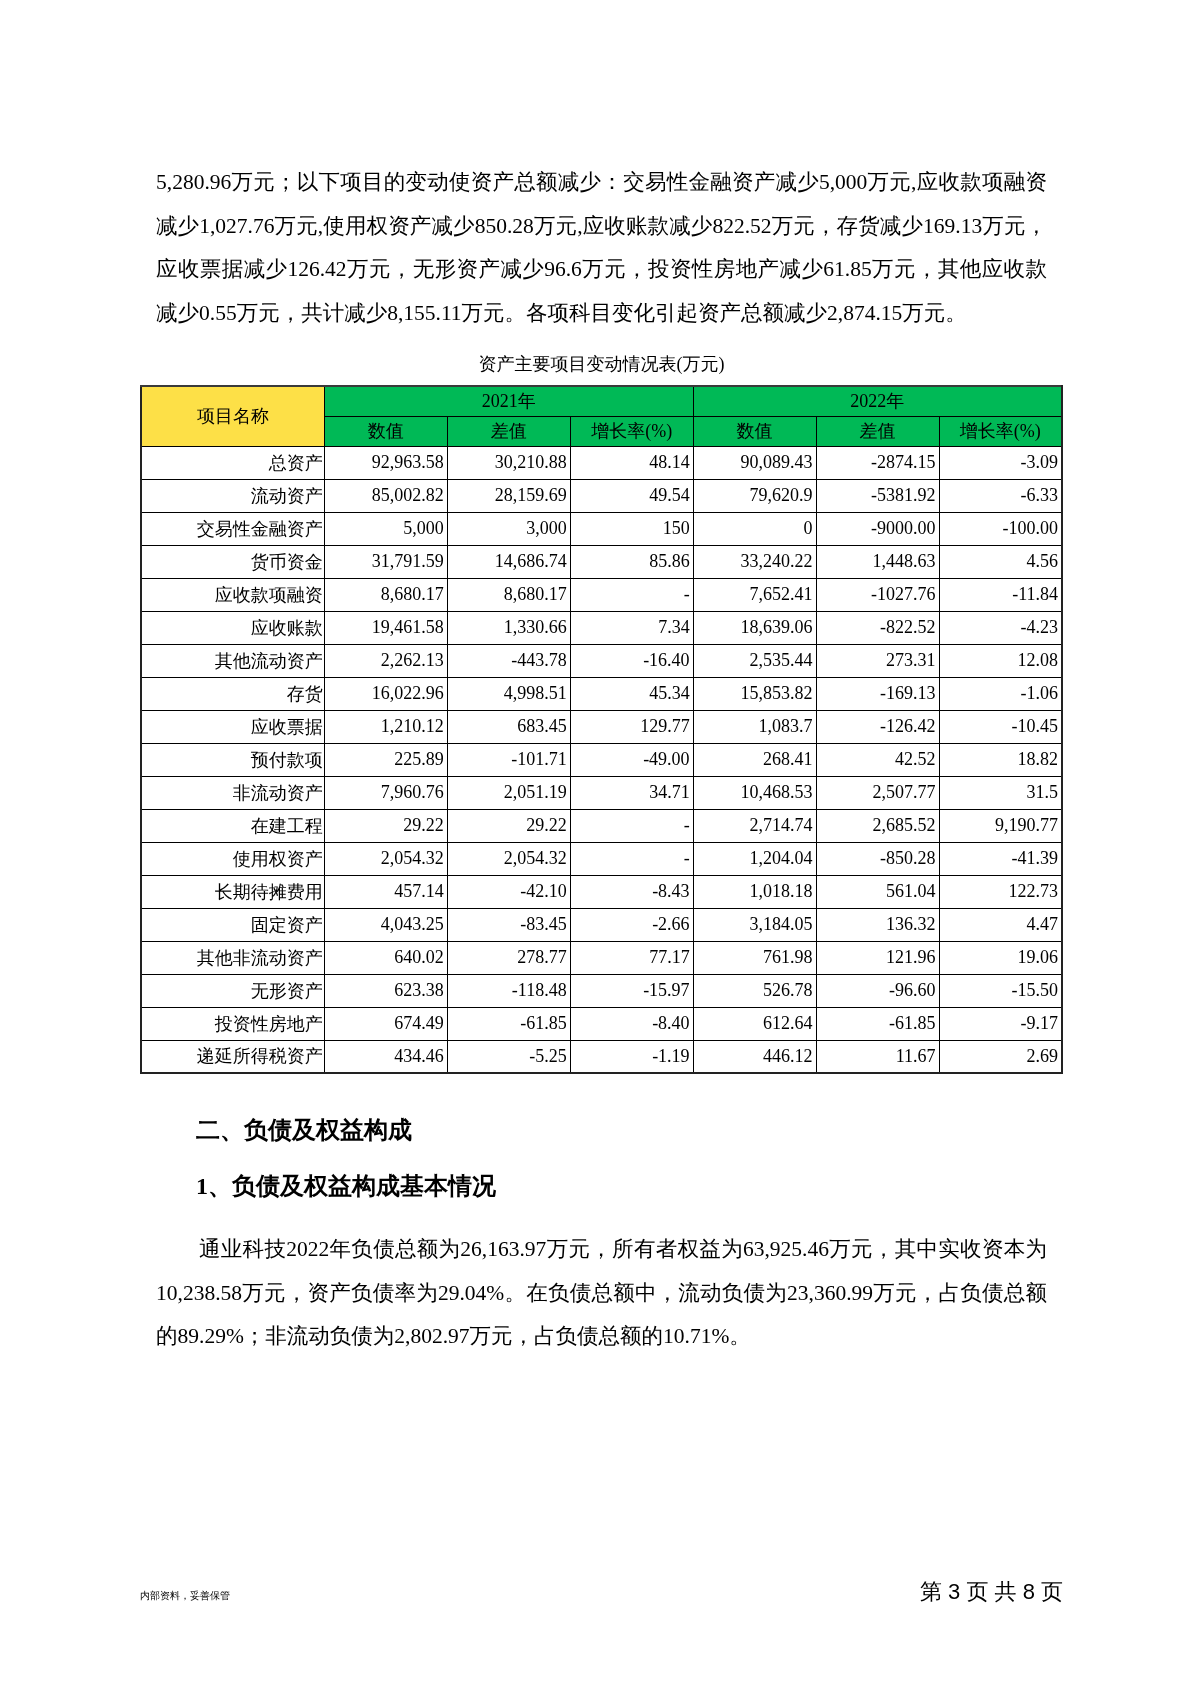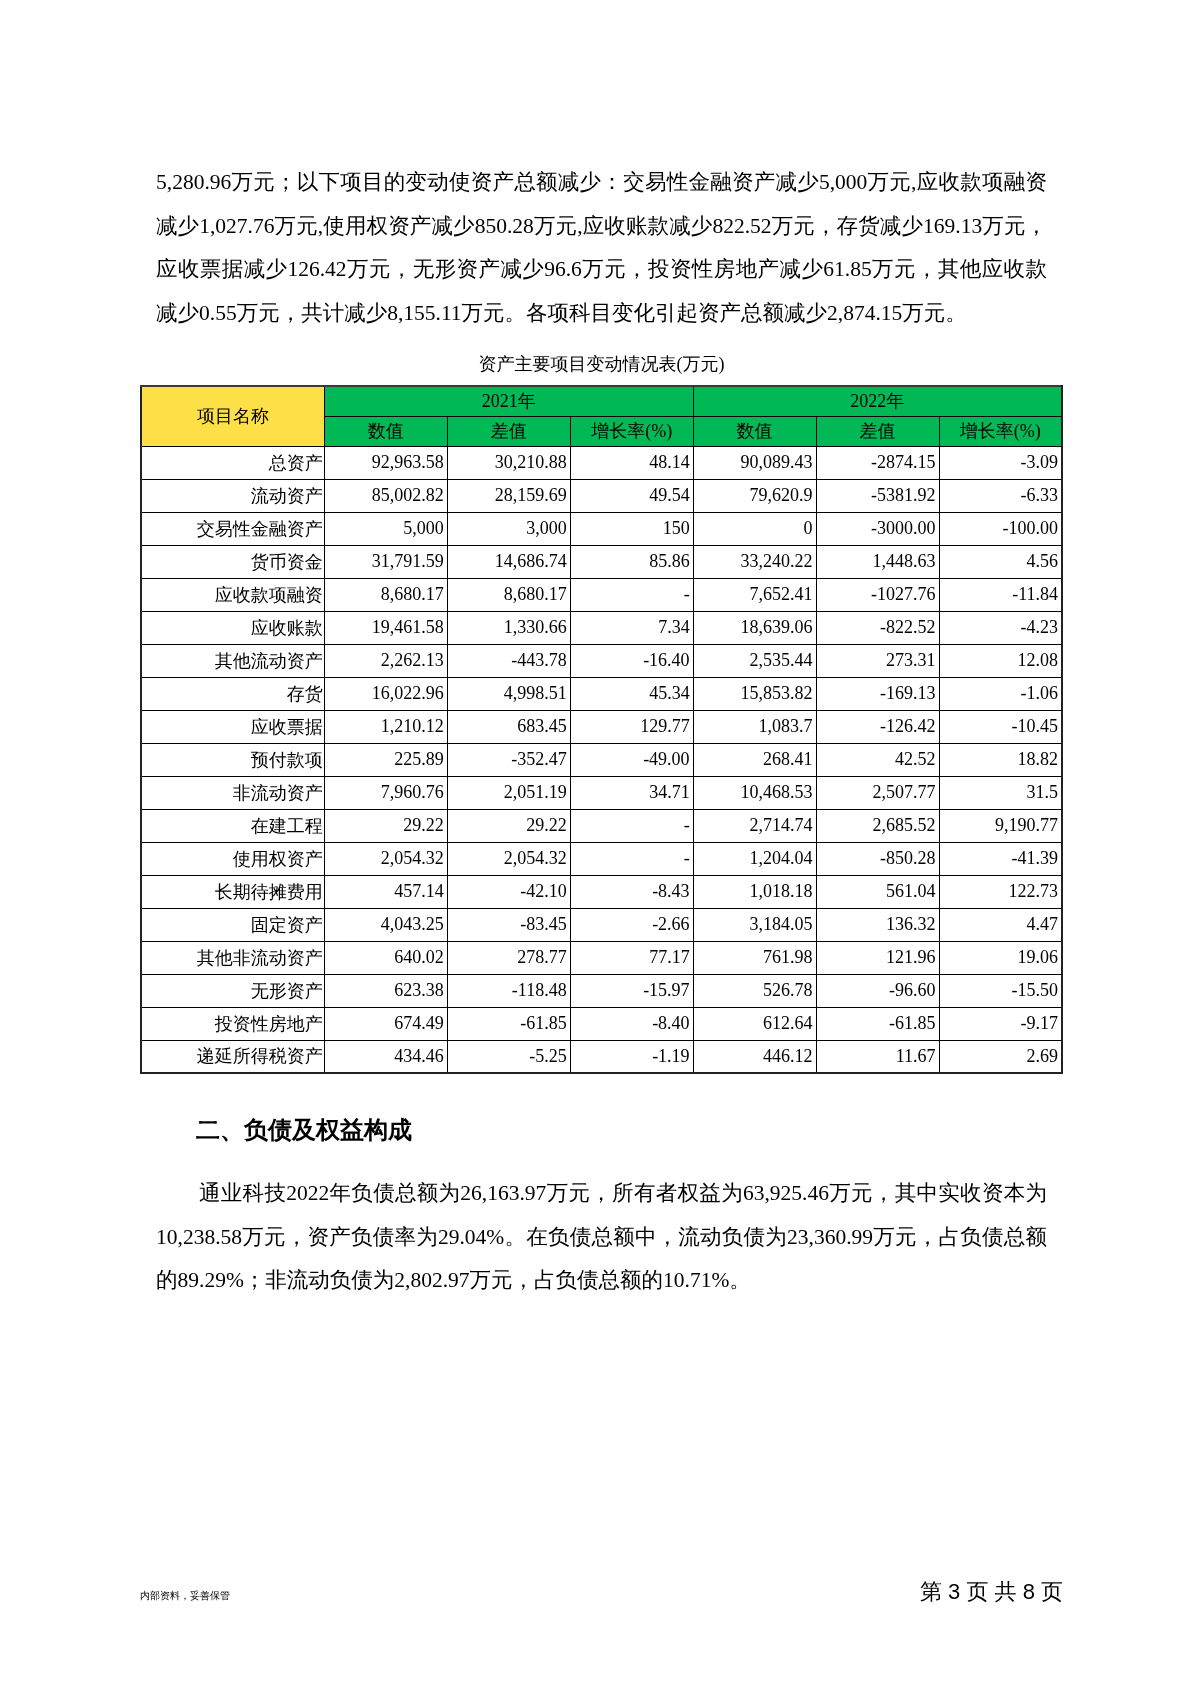--- a/index.html
+++ b/index.html
@@ -138,21 +138,21 @@
           <td class="num">79,620.9</td>
           <td class="num">-5381.92</td>
           <td class="num">-6.33</td>
         </tr>
         <tr>
           <td class="name">交易性金融资产</td>
           <td class="num">5,000</td>
           <td class="num">3,000</td>
           <td class="num">150</td>
           <td class="num">0</td>
-          <td class="num">-3000.00</td>
+          <td class="num">-9000.00</td>
           <td class="num">-100.00</td>
         </tr>
         <tr>
           <td class="name">货币资金</td>
           <td class="num">31,791.59</td>
           <td class="num">14,686.74</td>
           <td class="num">85.86</td>
           <td class="num">33,240.22</td>
           <td class="num">1,448.63</td>
           <td class="num">4.56</td>
@@ -198,21 +198,21 @@
           <td class="num">1,210.12</td>
           <td class="num">683.45</td>
           <td class="num">129.77</td>
           <td class="num">1,083.7</td>
           <td class="num">-126.42</td>
           <td class="num">-10.45</td>
         </tr>
         <tr>
           <td class="name">预付款项</td>
           <td class="num">225.89</td>
-          <td class="num">-352.47</td>
+          <td class="num">-101.71</td>
           <td class="num">-49.00</td>
           <td class="num">268.41</td>
           <td class="num">42.52</td>
           <td class="num">18.82</td>
         </tr>
         <tr>
           <td class="name">非流动资产</td>
           <td class="num">7,960.76</td>
           <td class="num">2,051.19</td>
           <td class="num">34.71</td>
@@ -290,20 +290,21 @@
           <td class="num">-1.19</td>
           <td class="num">446.12</td>
           <td class="num">11.67</td>
           <td class="num">2.69</td>
         </tr>
       </tbody>
   </table>
 
   <h2 class="section-heading">二、负债及权益构成</h2>
 
+  <h3 class="subsection-heading">1、负债及权益构成基本情况</h3>
 
   <p class="body-text indent para2">通业科技2022年负债总额为26,163.97万元，所有者权益为63,925.46万元，其中实收资本为10,238.58万元，资产负债率为29.04%。在负债总额中，流动负债为23,360.99万元，占负债总额的89.29%；非流动负债为2,802.97万元，占负债总额的10.71%。</p>
 
   <div class="footer">
     <span class="left">内部资料，妥善保管</span>
     <span class="right">第 3 页  共 8 页</span>
   </div>
 
 </div>
 

